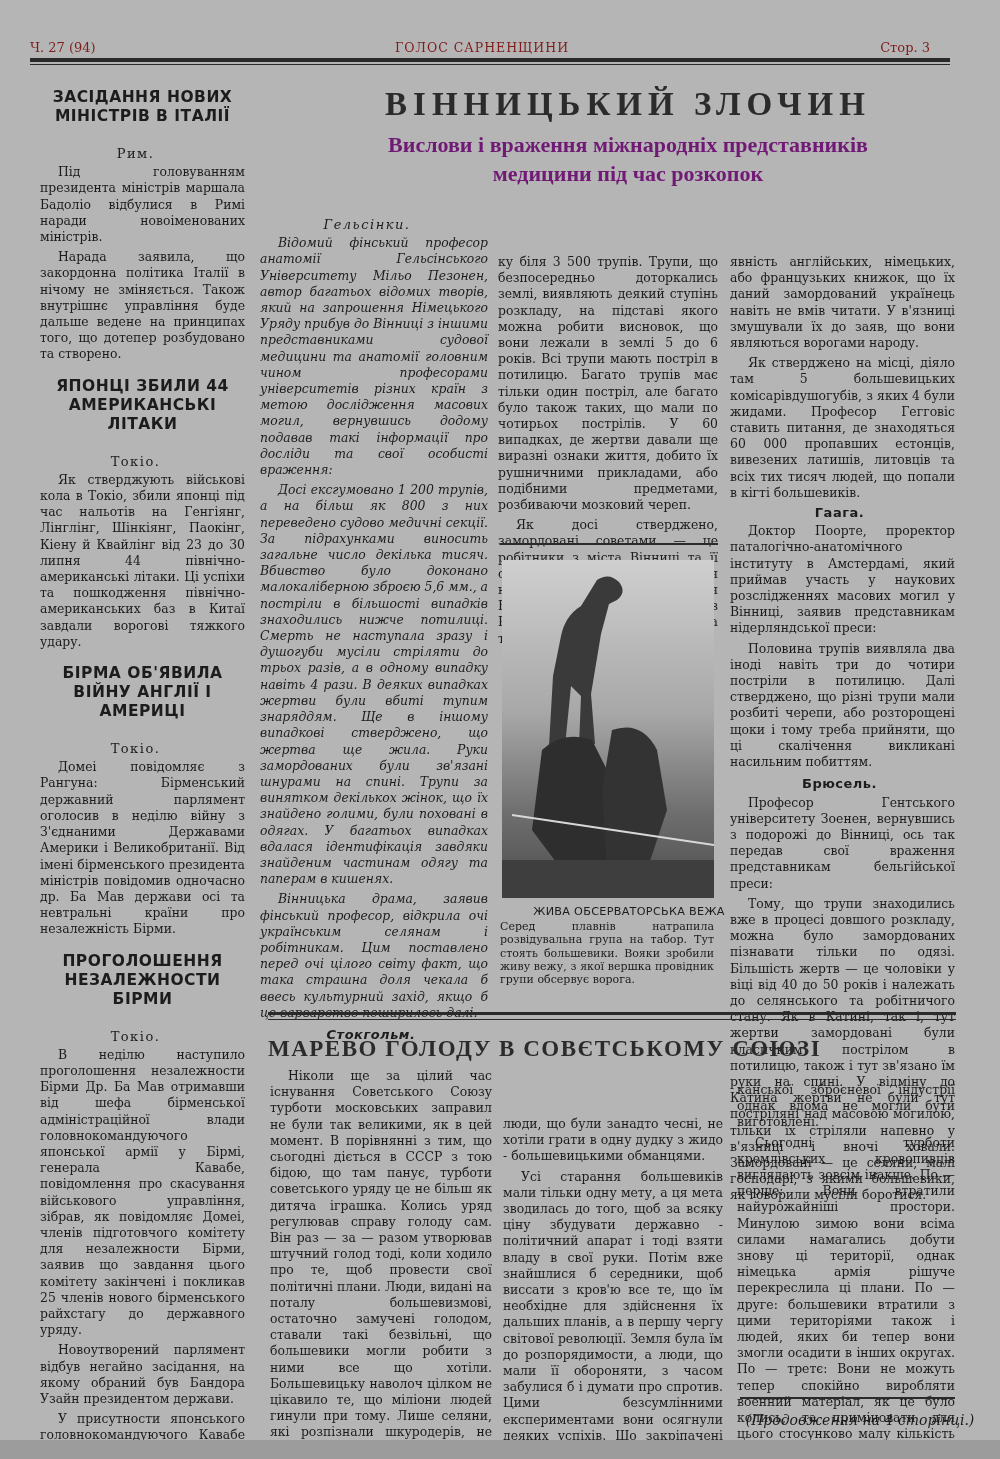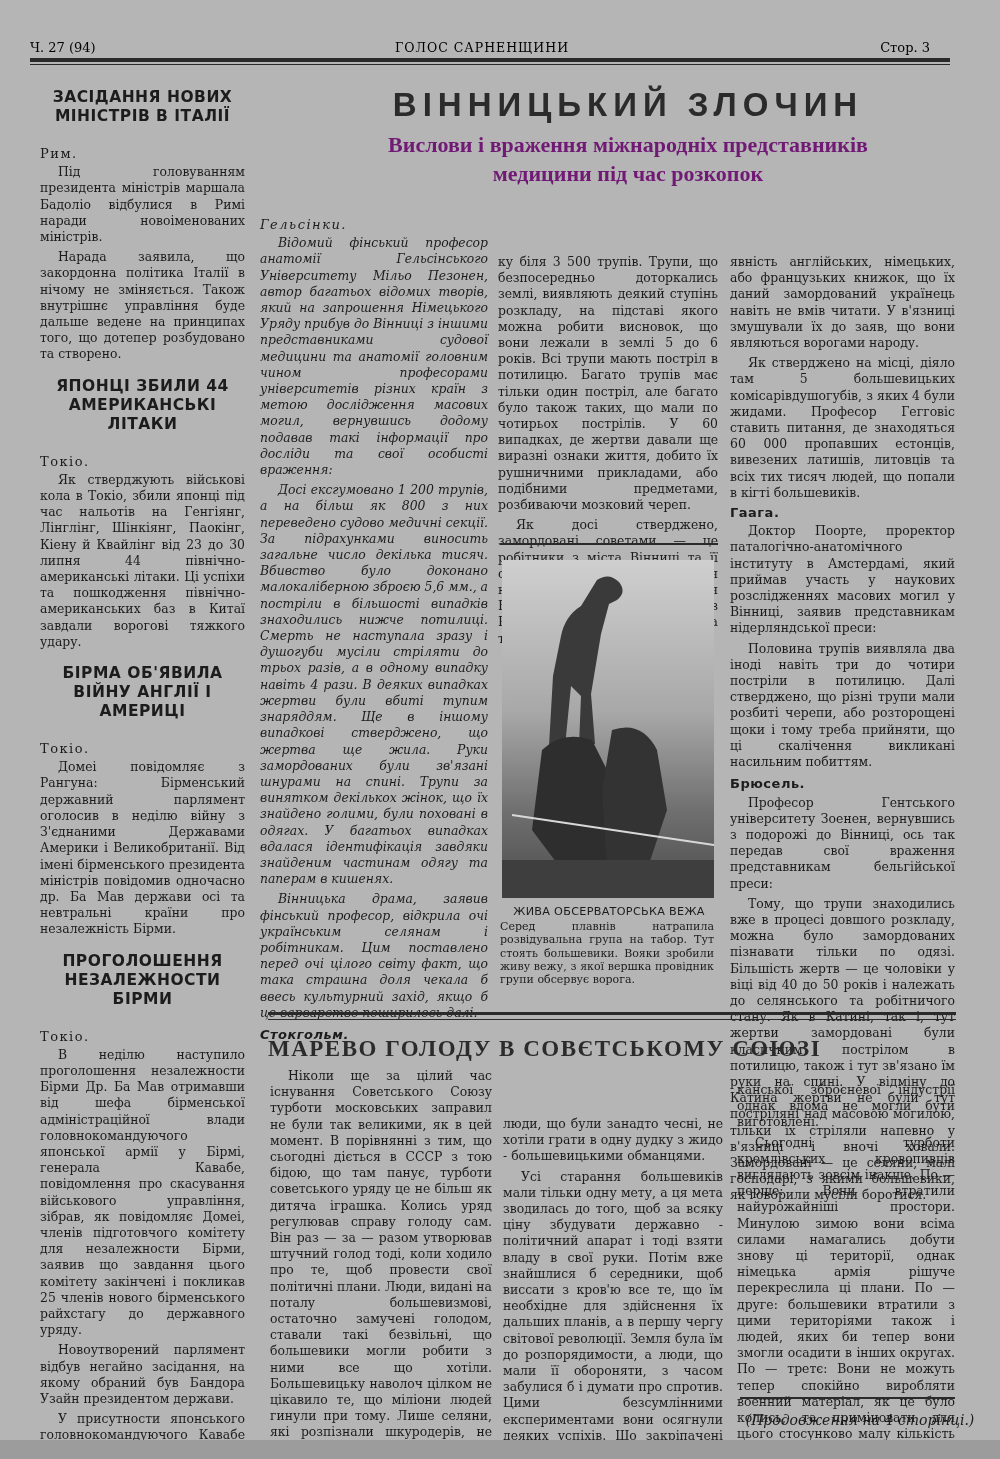--- a/index.html
+++ b/index.html
@@ -1,40 +1,40 @@
 <!DOCTYPE html>
 <html><head>
 <meta charset="utf-8">
 <style>
   html, body { margin:0; padding:0; }
   body { width:1000px; height:1459px; background:#a9a9a9; position:relative; overflow:hidden;
          font-family:"DejaVu Serif", "Liberation Serif", serif; color:#1c1c1c; }
   .page { position:absolute; left:0; top:0; width:1000px; height:1440px; background:#b5b5b5; }
   .bottom-strip { position:absolute; left:0; top:1440px; width:1000px; height:19px; background:#9c9c9c; }
-  .hdr { position:absolute; top:40px; font-size:13px; color:#000000; }
+  .hdr { position:absolute; top:40px; font-size:13px; color:#7f1d1d; }
   .hdr-left { left:30px; }
   .hdr-center { left:395px; letter-spacing:1px; font-size:12.5px; }
   .hdr-right { right:70px;text-align:center; }
   .rule-thick { position:absolute; height:4px; background:#2a2a2a; }
   .rule-thin { position:absolute; height:1px; background:#2a2a2a; }
   .col { position:absolute; font-size:12.4px; line-height:16.2px; text-align:justify; }
   .col p { margin:0 0 4px 0; text-indent:18px; }
   .col p.np { text-indent:0;margin-top:48px; }
-  .dateline { text-align:left; margin:6px 14px 2px 0; letter-spacing:1.5px; font-size:13px; }
+  .dateline { text-align:center; margin:6px 14px 2px 0; letter-spacing:1.5px; font-size:13px; }
   .dateline.bold { font-family:"DejaVu Sans", sans-serif; font-weight:bold; letter-spacing:0.5px; margin-right:6px; }
   .headline { font-family:"DejaVu Sans", sans-serif; font-weight:bold; text-align:center;
               font-size:15.5px; line-height:19px; letter-spacing:0.5px; margin:14px 0 20px 0; }
   .main-title { position:absolute; left:260px; width:736px; top:86px; text-align:center;
-                font-family:Liberation Sans, sans-serif; font-weight:bold; font-size:33px; letter-spacing:6px; color:#2b2b2b; }
+                font-family:Liberation Serif, serif; font-weight:bold; font-size:33px; letter-spacing:6px; color:#2b2b2b; }
   .main-sub { position:absolute; left:260px; width:736px; top:130px; text-align:center;
               font-family:"Liberation Serif", serif; font-weight:bold; font-size:22px; line-height:29px; color:#701a75; }
   .photo { position:absolute; left:502px; top:560px; width:212px; height:338px;
            background:linear-gradient(180deg,#cfcfcf 0%, #a8a8a8 45%, #6e6e6e 75%, #4c4c4c 100%); overflow:hidden; }
   .photo svg { width:100%; height:100%; }
-  .photo-title { position:absolute; left:496px; width:226px; top:905px; text-align:center; font-family:"DejaVu Sans", sans-serif;
+  .photo-title { position:absolute; left:516px; width:226px; top:905px; text-align:center; font-family:"DejaVu Sans", sans-serif;
                  font-size:11.2px; letter-spacing:0.3px; }
   .photo-caption { position:absolute; left:500px; width:214px; top:920px; font-size:11px; line-height:13.3px; text-align:justify; }
   .bottom-title { position:absolute; left:268px; width:455px; top:1036px; font-family:"Liberation Serif", serif; font-weight:bold;
                   font-size:23px; letter-spacing:1.5px; color:#2b2b2b; white-space:nowrap; }
   .continued { position:absolute; left:740px; width:240px; top:1412px; text-align:center; font-style:italic; font-size:14px; }
 </style>
 </head>
 <body>
 
 <div class="page">

